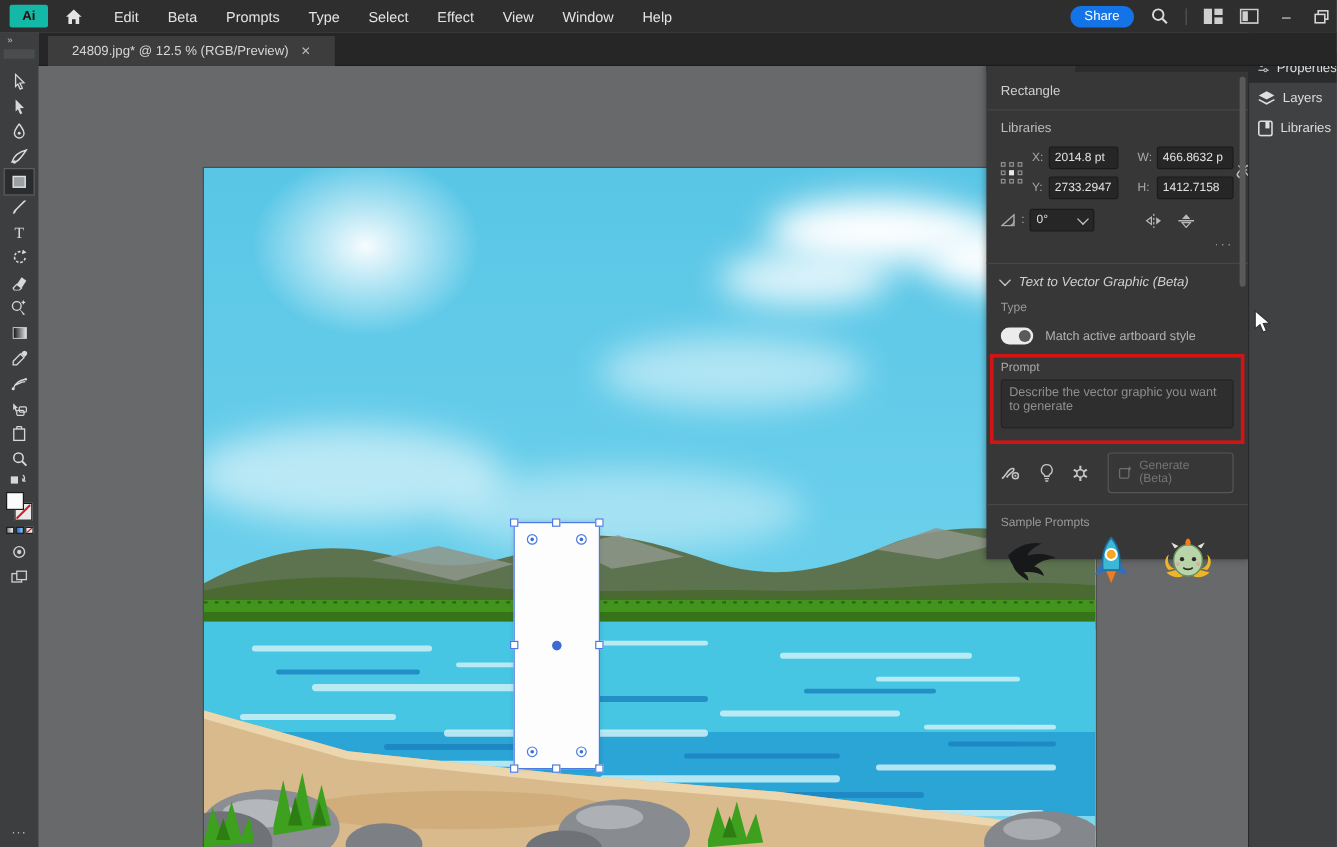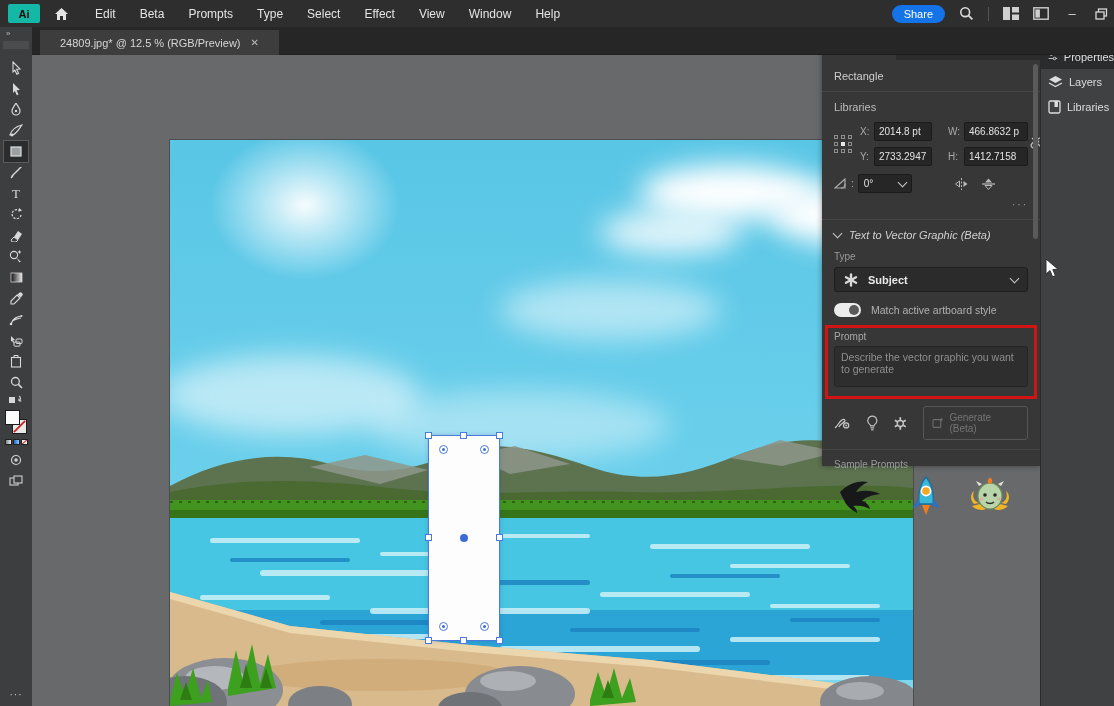--- a/index.html
+++ b/index.html
@@ -455,31 +455,20 @@
         </span>
       </div>
       <div class="more-dots">···</div>
       <div class="p-div"></div>
 
       <div class="ttv-head">
         <span class="chev" style="margin-top:-3px;"></span>
         <span>Text to Vector Graphic (Beta)</span>
       </div>
       <div class="small-label" style="margin-top:10px;">Type</div>
-      <div class="type-select">
-        <svg width="14" height="14" viewBox="0 0 14 14">
-            <g stroke="#d8d8d8" stroke-width="2.4" stroke-linecap="round">
-              <line x1="7" y1="1.5" x2="7" y2="12.5"></line>
-              <line x1="2" y1="4.2" x2="12" y2="9.8"></line>
-              <line x1="12" y1="4.2" x2="2" y2="9.8"></line>
-            </g>
-          </svg>
-        <span class="val">Subject</span>
-        <span class="chev" style="margin-top:-3px;"></span>
-      </div>
       <div class="toggle-row">
         <span class="toggle">
             <span class="knob"></span>
           </span>
         <span class="toggle-lab">Match active artboard style</span>
       </div>
 
       <div class="prompt-hl">
         <div class="prompt-lab">Prompt</div>
         <textarea class="prompt-box" placeholder="Describe the vector graphic you want to generate" style=""></textarea>

